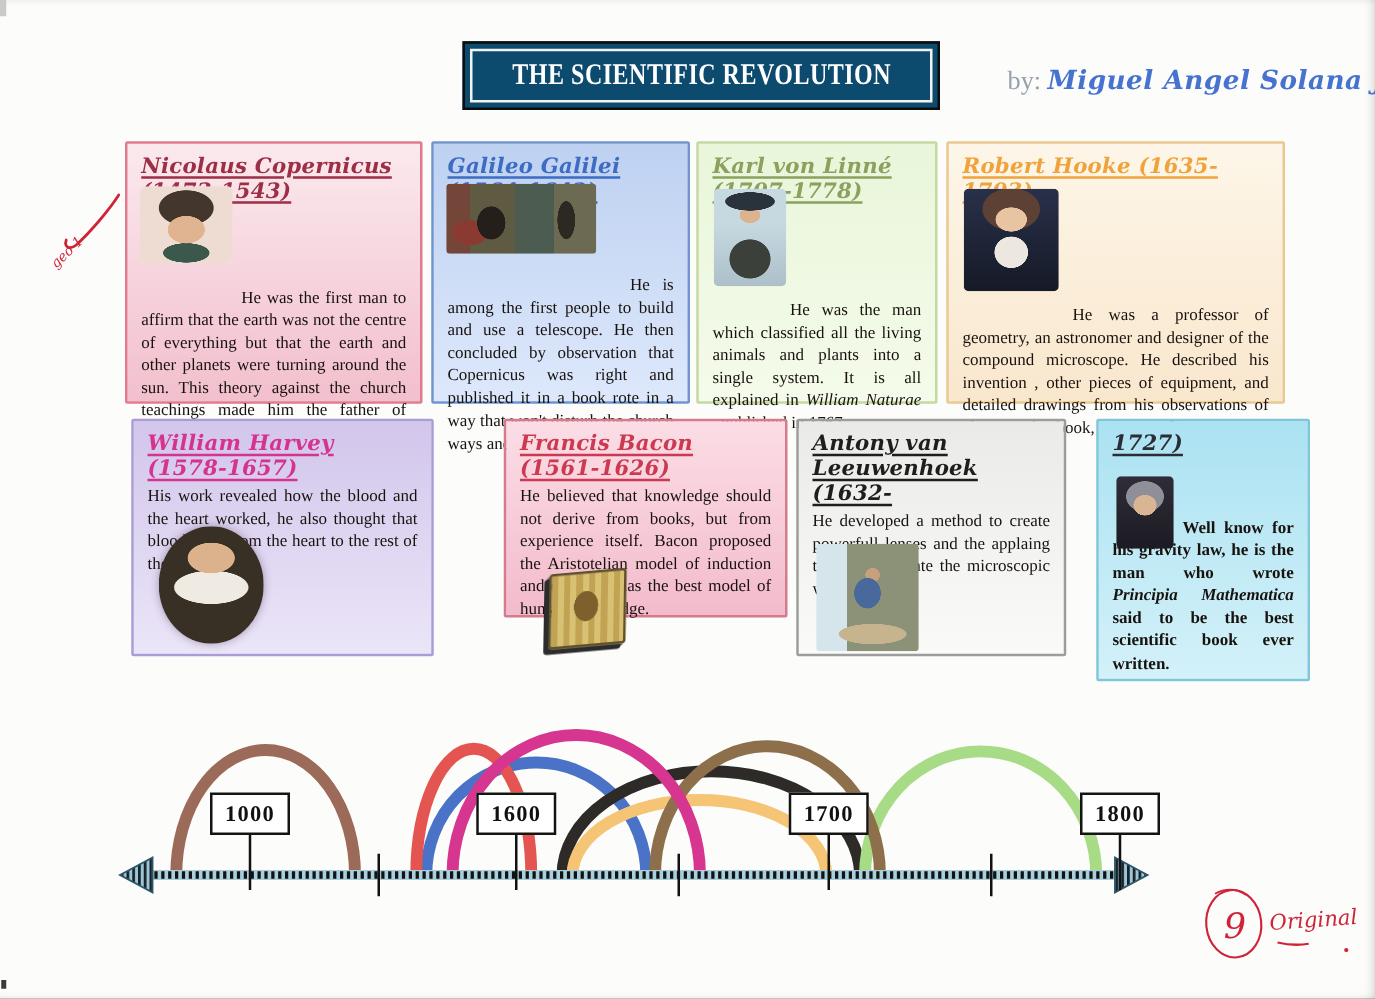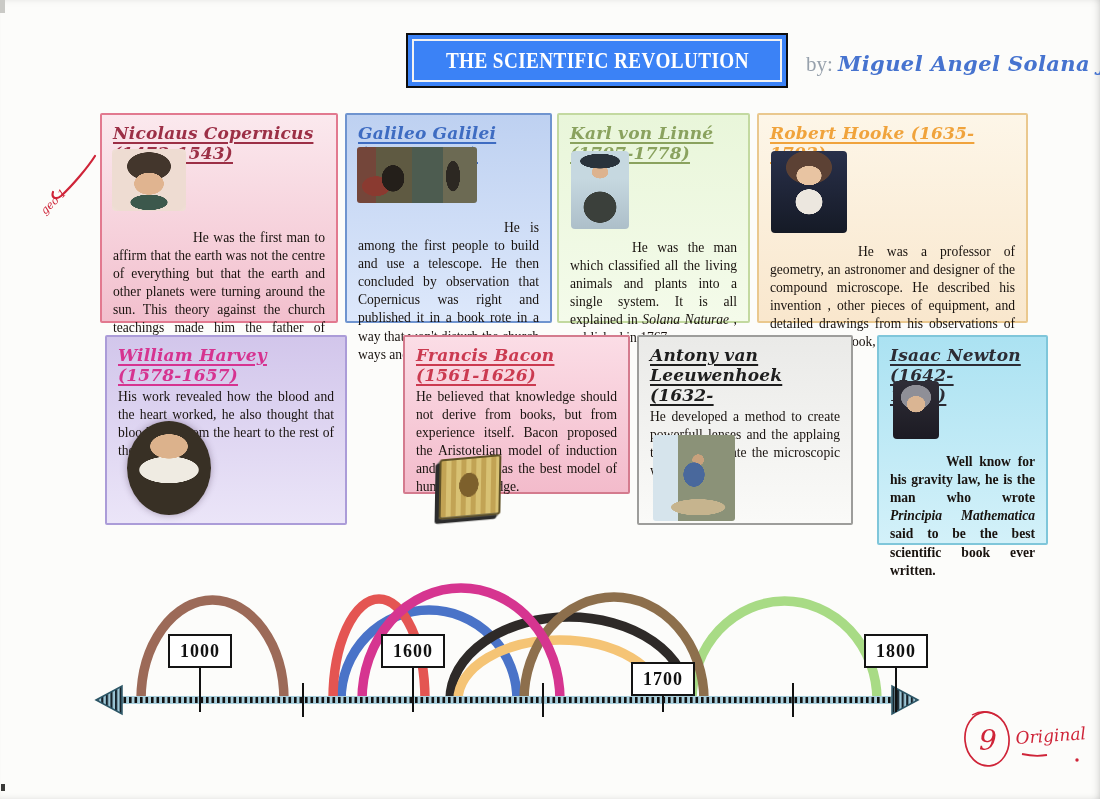--- a/index.html
+++ b/index.html
@@ -87,21 +87,21 @@
   .ink text{font-family:"DejaVu Serif",serif;font-style:italic;}
   
   .speck-a{position:absolute;left:0;top:0;width:5px;height:13px;background:#cacac6;}
   .speck-b{position:absolute;left:1px;top:784px;width:4px;height:7px;background:#3a3a38;}
 </style>
 </head>
 <body>
 
 <div class="page">
 
-  <div class="title-box" style="background: #3b82f6; margin-left: 36px;">
+  <div class="title-box" style="background: #0c4a6e;">
     <div class="title-inner">
       <span class="title-text" style="color: rgb(255, 255, 255);">THE SCIENTIFIC REVOLUTION</span>
     </div>
   </div>
   <div class="byline">
     <span class="by-label">by:</span>
     <span class="author" style="color: rgb(70, 115, 207);">Miguel Angel Solana Joao</span>
   </div>
 
   <section class="card" id="c1" style="--ac: #9c2f46; --bd: #e2798f; --bg1: #fbe9ee; --bg2: #f2bfcd;">
@@ -112,21 +112,21 @@
 
   <section class="card" id="c2" style="--ac: #3e6cc2; --bd: #6f94cf; --bg1: #bed1f1; --bg2: #dde8fb;">
     <h3><span>Galileo Galilei (1564-1642)</span></h3>
     <div class="pt" id="p2"></div>
     <p class="body">He is among the first people to build and use a telescope. He then concluded by observation that Copernicus was right and published it in a book rote in a way that won't disturb the church ways and teachings.</p>
   </section>
 
   <section class="card" id="c3" style="--ac: #8aa25e; --bd: #c3d9a0; --bg1: #e9f6da; --bg2: #f4fbea;">
     <h3><span>Karl von Linné (1707-1778)</span></h3>
     <div class="pt" id="p3"></div>
-    <p class="body"><span>He was the man which classified all the living animals and plants into a single system. It is all explained in </span><i>Solana Naturae</i><span> , published in 1767.</span></p>
+    <p class="body"><span>He was the man which classified all the living animals and plants into a single system. It is all explained in </span><i>William Naturae</i><span> , published in 1767.</span></p>
   </section>
 
   <section class="card" id="c4" style="--ac: #f0a33c; --bd: #eac88e; --bg1: #fdf6e8; --bg2: #f9e7cd;">
     <h3><span>Robert Hooke (1635-1703)</span></h3>
     <div class="pt" id="p4"></div>
     <p class="body">He was a professor of geometry, an astronomer and designer of the compound microscope. He described his invention , other pieces of equipment, and detailed drawings from his observations of objects in his book, Micrographia.</p>
   </section>
 
   <section class="card" id="c5" style="--ac: #d63390; --bd: #ab9cd8; --bg1: #d2c6eb; --bg2: #ebe5f8;">
     <h3><span>William Harvey (1578-1657)</span></h3>
@@ -143,21 +143,20 @@
   <section class="card" id="c7" style="--ac: #1e1e1e; --bd: #9d9d9b; --bg1: #eaeae8; --bg2: #fafaf8;">
     <h3>
         <span class="tln">Antony van Leeuwenhoek (1632-</span>
       </h3>
     <p class="body">He developed a method to create powerfull lenses and the applaing the to investigate the microscopic world.</p>
     <div class="pt" id="p7"></div>
   </section>
 
   <section class="card" id="c8" style="--ac: #2c2c34; --bd: #7fc6da; --bg1: #abe2f2; --bg2: #d3f1f9;">
     <h3>
-        <span class="tln">Isaac Newton (1642-</span>
         <span class="tln">1727)</span>
       </h3>
     <div class="pt" id="p8"></div>
     <p class="body"><span>Well know for his gravity law, he is the man who wrote </span><i>Principia Mathematica</i><span> said to be the best scientific book ever written.</span></p>
   </section>
 
   <div id="timeline">
     <svg id="tl-svg" width="1100" height="799">
       <defs>
         <pattern id="stripe" width="4.6" height="30" patternUnits="userSpaceOnUse">
@@ -180,21 +179,21 @@
         <line x1="303" y1="683" x2="303" y2="717" stroke="#111" stroke-width="2"></line>
         <line x1="543" y1="683" x2="543" y2="717" stroke="#111" stroke-width="2"></line>
         <line x1="793" y1="683" x2="793" y2="717" stroke="#111" stroke-width="2"></line>
         <line x1="200" y1="668" x2="200" y2="712" stroke="#111" stroke-width="2"></line>
         <line x1="413" y1="668" x2="413" y2="712" stroke="#111" stroke-width="2"></line>
         <line x1="663" y1="668" x2="663" y2="712" stroke="#111" stroke-width="2"></line>
         <line x1="896" y1="668" x2="896" y2="712" stroke="#111" stroke-width="2"></line>
       </svg>
   <div class="tl-box" style="left: 168px;">1000</div>
       <div class="tl-box" style="left: 381px; text-align: center;">1600</div>
-      <div class="tl-box" style="left: 631px; margin-top: 28px;">1700</div>
+      <div class="tl-box" style="left: 631px;">1700</div>
       <div class="tl-box" style="left: 864px;">1800</div>
     </div>
 
   <svg class="ink" width="1100" height="799">
     <path d="M95,156 C88,167 73,185 61,196 C56,200 51,198 53,192" fill="none" stroke="#cf2438" stroke-width="2.2" stroke-linecap="round"></path>
     <text transform="translate(45,215) rotate(-44)" font-size="11" fill="#cf2438">geo 1</text>
     <ellipse cx="987" cy="739" rx="22" ry="27" fill="none" stroke="#cf2438" stroke-width="1.7" transform="rotate(-6 987 739)"></ellipse>
     <path d="M972,715 q13,-7 25,1" fill="none" stroke="#cf2438" stroke-width="1.4"></path>
     <text x="979" y="750" font-size="28" fill="#cf2438">9</text>
     <text transform="translate(1016,744) rotate(-4)" font-size="17" fill="#cf2438">Original</text>

